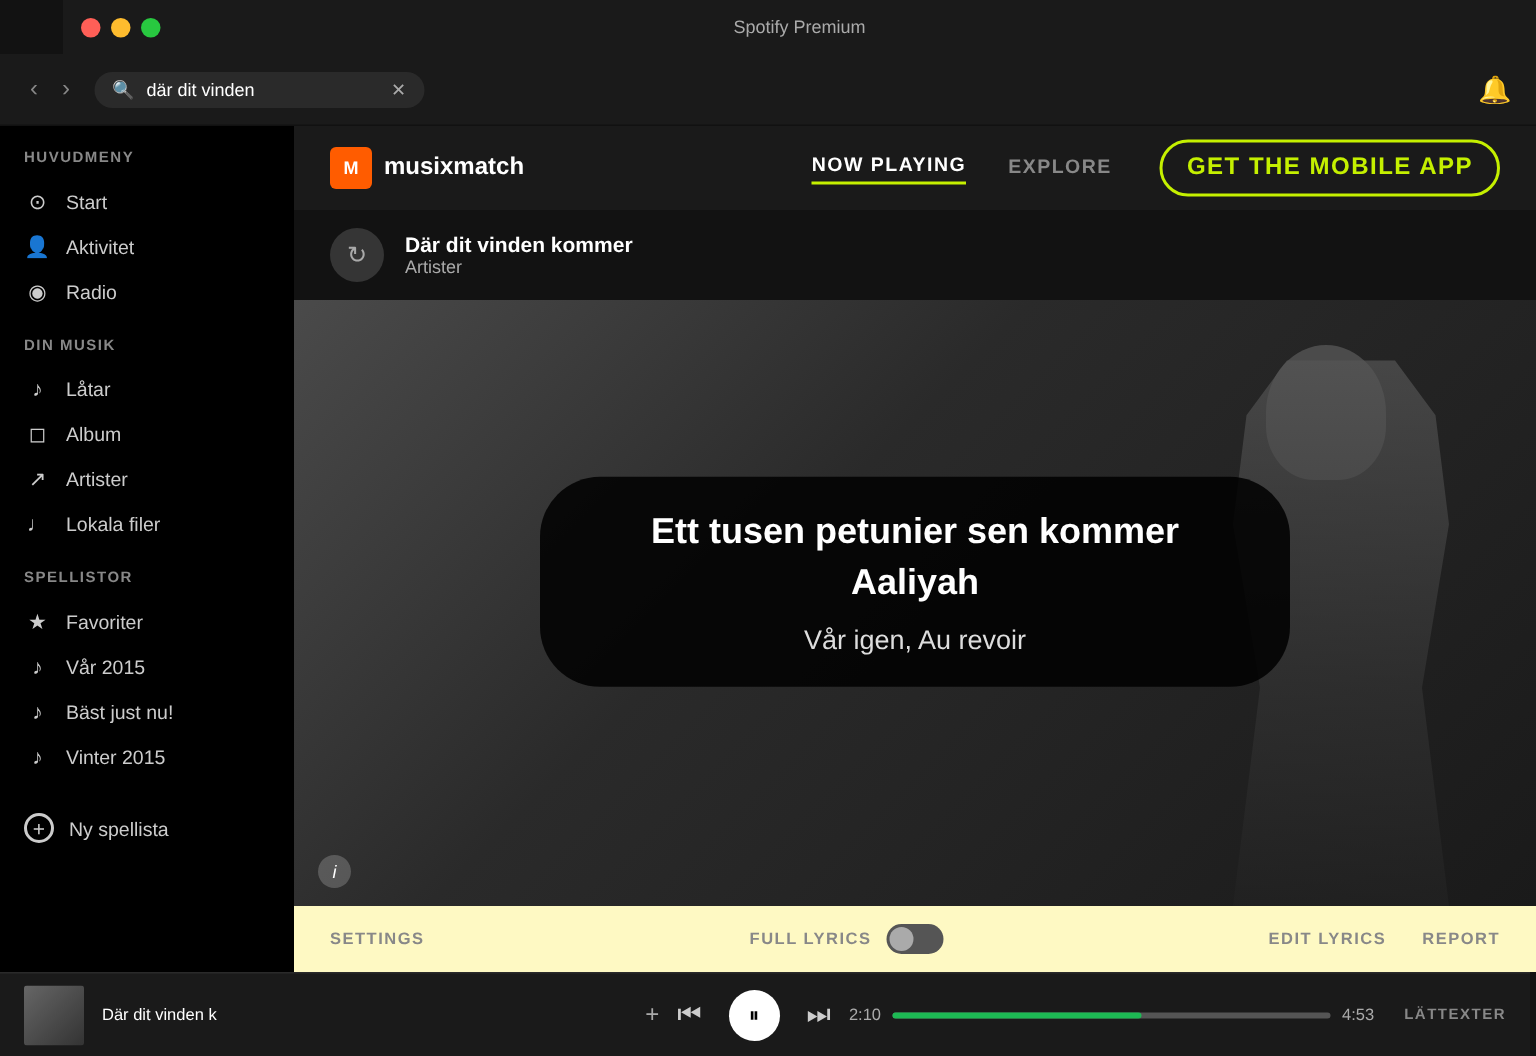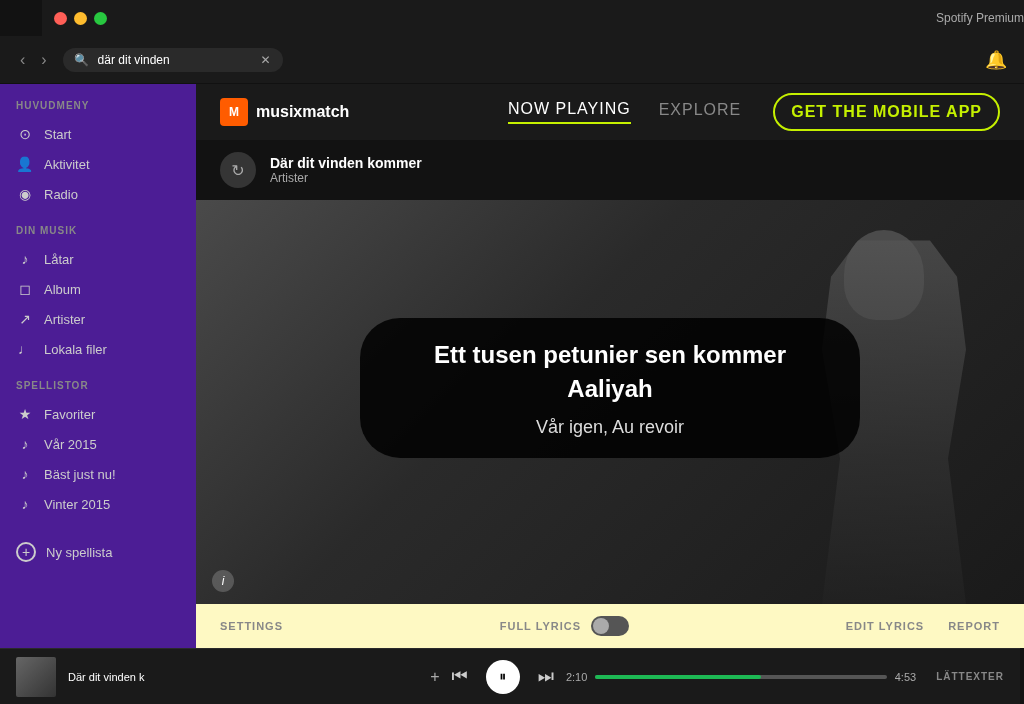--- a/index.html
+++ b/index.html
@@ -12,21 +12,21 @@
       overflow: hidden;
       position: relative;
     }
 
     
     .titlebar {
       height: 36px;
       background: #1a1a1a;
       display: flex;
       align-items: center;
-      justify-content: flex-end;
+      justify-content: center;
       position: relative;
       margin-left: 42px;
     }
     .titlebar-buttons {
       position: absolute;
       left: 12px;
       display: flex;
       gap: 7px;
     }
     .titlebar-btn {
@@ -99,21 +99,21 @@
 
     
     .main-layout {
       display: flex;
       height: calc(704px - 36px - 48px - 56px);
     }
 
     
     .sidebar {
       width: 196px;
-      background: #4c1d95;
+      background: #000000;
       padding: 16px 0;
       flex-shrink: 0;
       overflow-y: auto;
     }
     .sidebar-section-title {
       color: #888;
       font-size: 10px;
       font-weight: 700;
       letter-spacing: 1px;
       padding: 0 16px 8px;
@@ -284,22 +284,22 @@
       font-size: 16px;
       font-weight: 700;
       color: #fff;
     }
     .mx-nav-tabs {
       display: flex;
       gap: 28px;
       align-items: center;
     }
     .mx-tab {
-      font-size: 16px;
-      font-weight: 400;
+      font-size: 13px;
+      font-weight: 700;
       letter-spacing: 1px;
       color: #888;
       cursor: pointer;
       padding-bottom: 4px;
       text-transform: uppercase;
     }
     .mx-tab.active {
       color: #fff;
       border-bottom: 2px solid #c5f000;
     }

